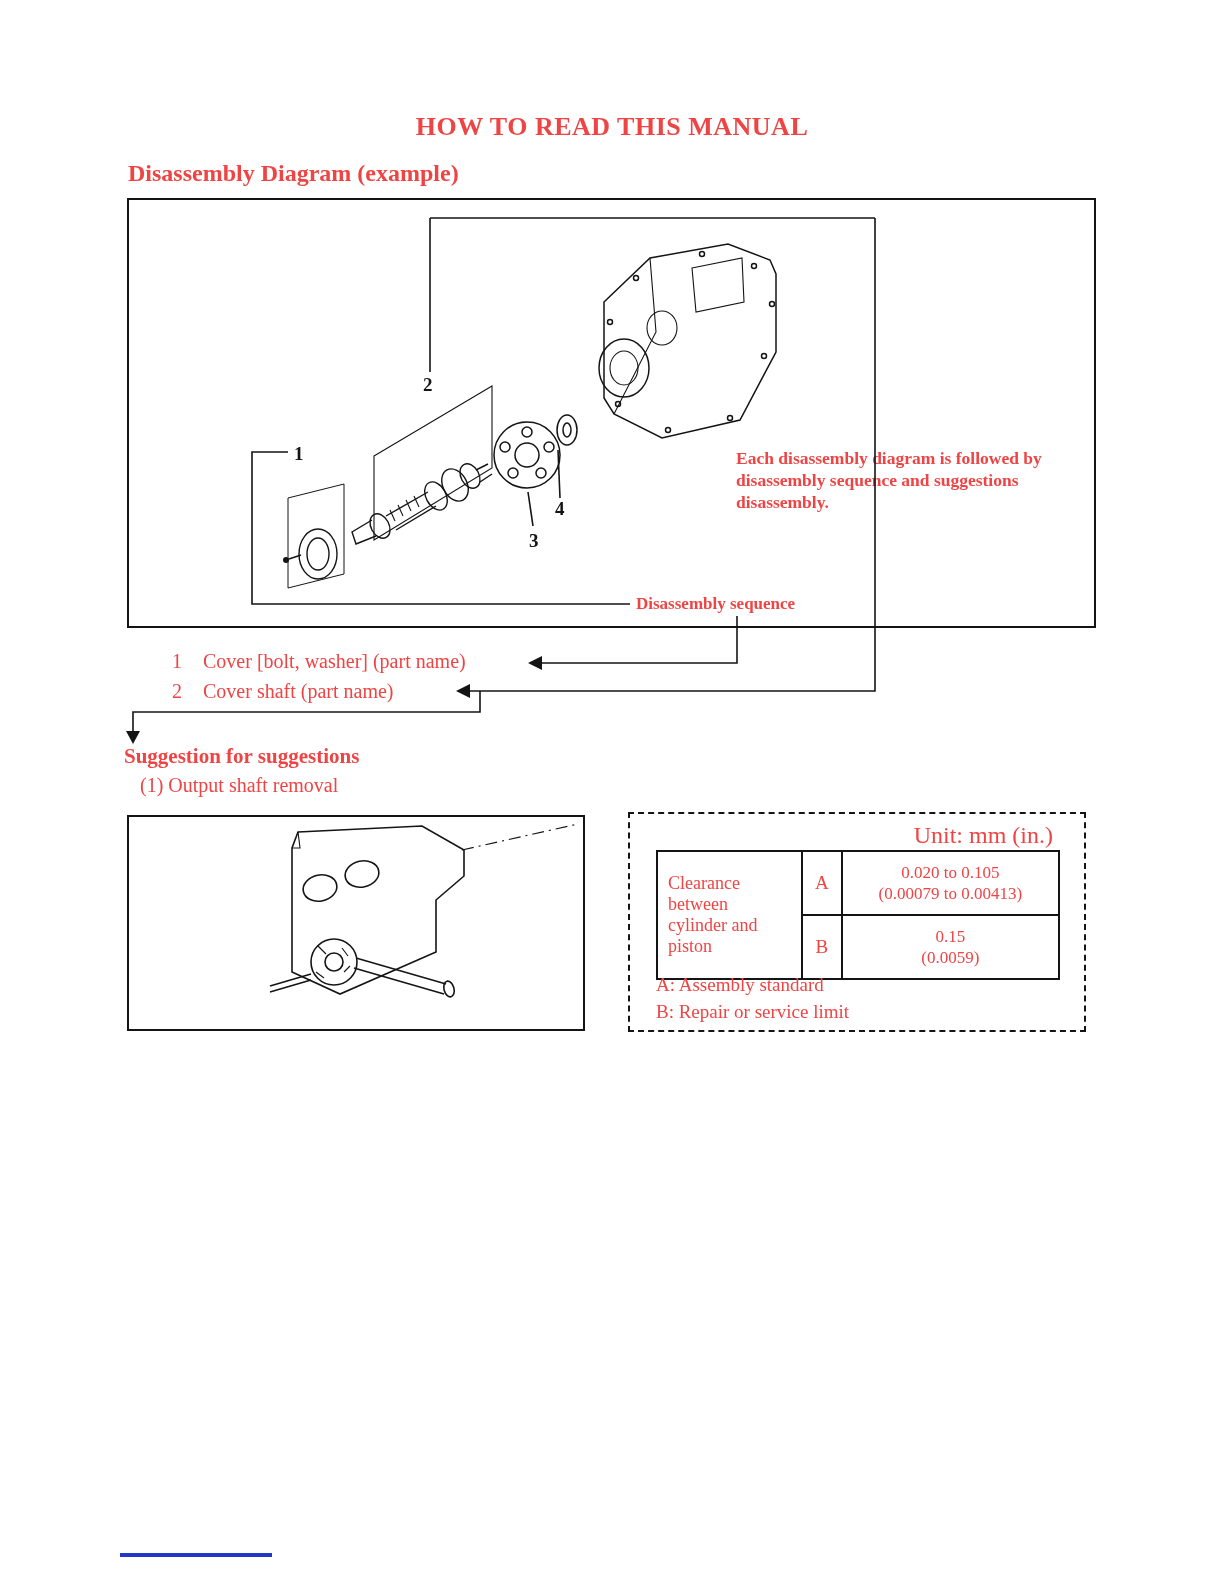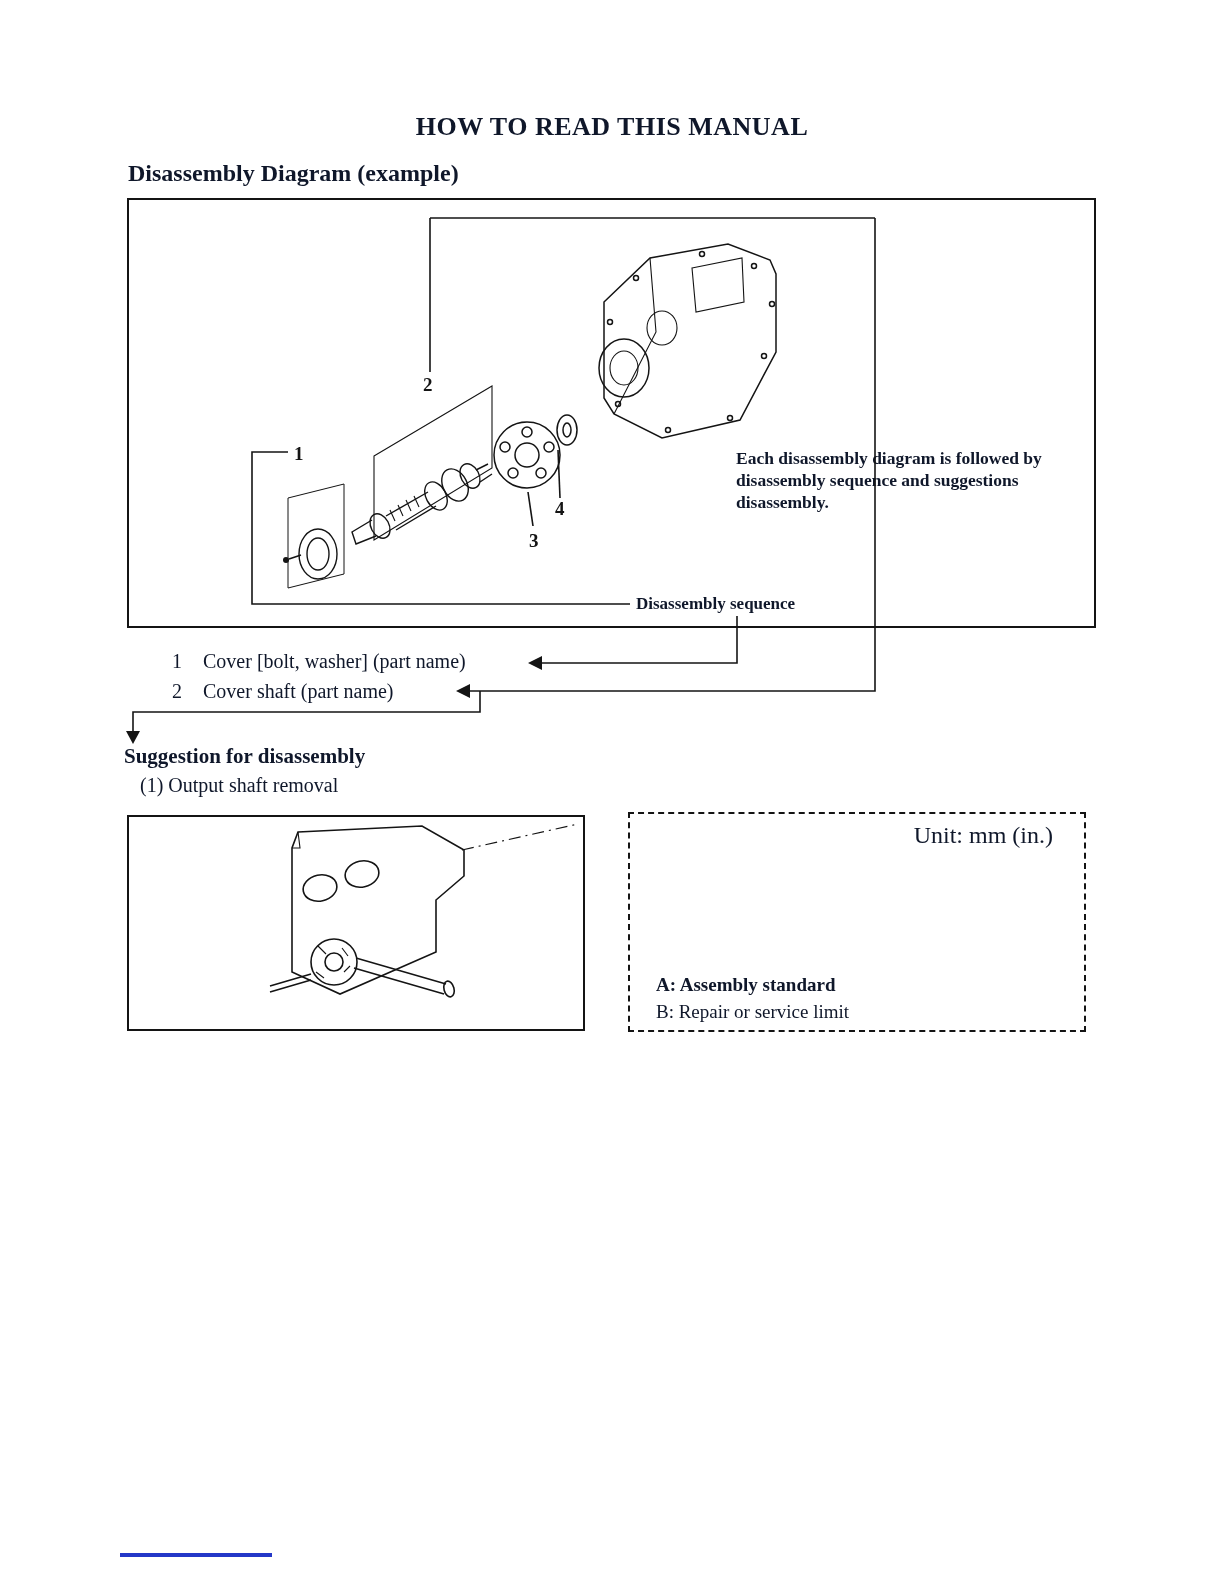--- a/index.html
+++ b/index.html
@@ -2,21 +2,21 @@
 <html><head>
 <meta charset="utf-8">
 <style>
   html,body{margin:0;padding:0;background:#ffffff;}
   .page{
     position:relative;
     width:1224px;
     height:1584px;
     background:#ffffff;
     font-family:"Liberation Serif", serif;
-    color:#0f172a;
+    color:#ef4444;
     overflow:hidden;
   }
   .abs{position:absolute;}
   .title{
     left:0; top:112px; width:1224px;
     text-align:center;
     font-size:26px; font-weight:bold;
     letter-spacing:0.5px;
   }
   .diagram-heading{
@@ -81,21 +81,21 @@
     padding:4px 10px;
   }
   .spec-table td.key{
     width:38px; text-align:center; font-size:19px;
   }
   .spec-table td.val{
     width:226px; text-align:center; font-size:17px;
     line-height:1.25; padding:4px 2px;
     height:54px;
   }
-  .legend-a{position:absolute; left:26px; top:160px; font-size:19px;font-weight:bold;}
+  .legend-a{position:absolute; left:26px; top:160px; font-size:19px;}
   .legend-b{position:absolute; left:26px; top:187px; font-size:19px;}
   .footer-rule{
     left:120px; top:1553px;
     width:152px; height:4px;
     background:#2438c8;
   }
   .overlay{
     position:absolute; left:0; top:0;
     width:1224px; height:1584px;
     pointer-events:none;
@@ -124,27 +124,46 @@
     <div class="plist-row">
       <span class="pnum">1</span>
       <span class="pname">Cover [bolt, washer] (part name)</span>
     </div>
     <div class="plist-row">
       <span class="pnum">2</span>
       <span class="pname">Cover shaft (part name)</span>
     </div>
   </div>
 
-  <div class="abs suggestion-heading">Suggestion for disassembly</div>
+  <div class="abs suggestion-heading">Suggestion for suggestions</div>
   <div class="abs suggestion-step">(1)  Output shaft removal</div>
 
   <div class="abs left-panel"></div>
 
   <div class="abs right-panel">
     <div class="unit-label">Unit: mm (in.)</div>
+    <table class="spec-table">
+      <tbody>
+          <tr>
+        <td class="lbl" rowspan="2">Clearance between cylinder and piston</td>
+        <td class="key">A</td>
+        <td class="val">
+          <div>0.020 to 0.105</div>
+          <div>(0.00079 to 0.00413)</div>
+        </td>
+      </tr>
+      <tr>
+        <td class="key">B</td>
+        <td class="val">
+          <div>0.15</div>
+          <div>(0.0059)</div>
+        </td>
+      </tr>
+    </tbody>
+      </table>
     <div class="legend-a">A: Assembly standard</div>
     <div class="legend-b">B: Repair or service limit</div>
   </div>
 
   <div class="abs footer-rule"></div>
 
   <svg class="overlay" viewBox="0 0 1224 1584">
 
     <g stroke="#141414" stroke-width="1.6" fill="none">
       <path d="M430 218 H875"></path>

